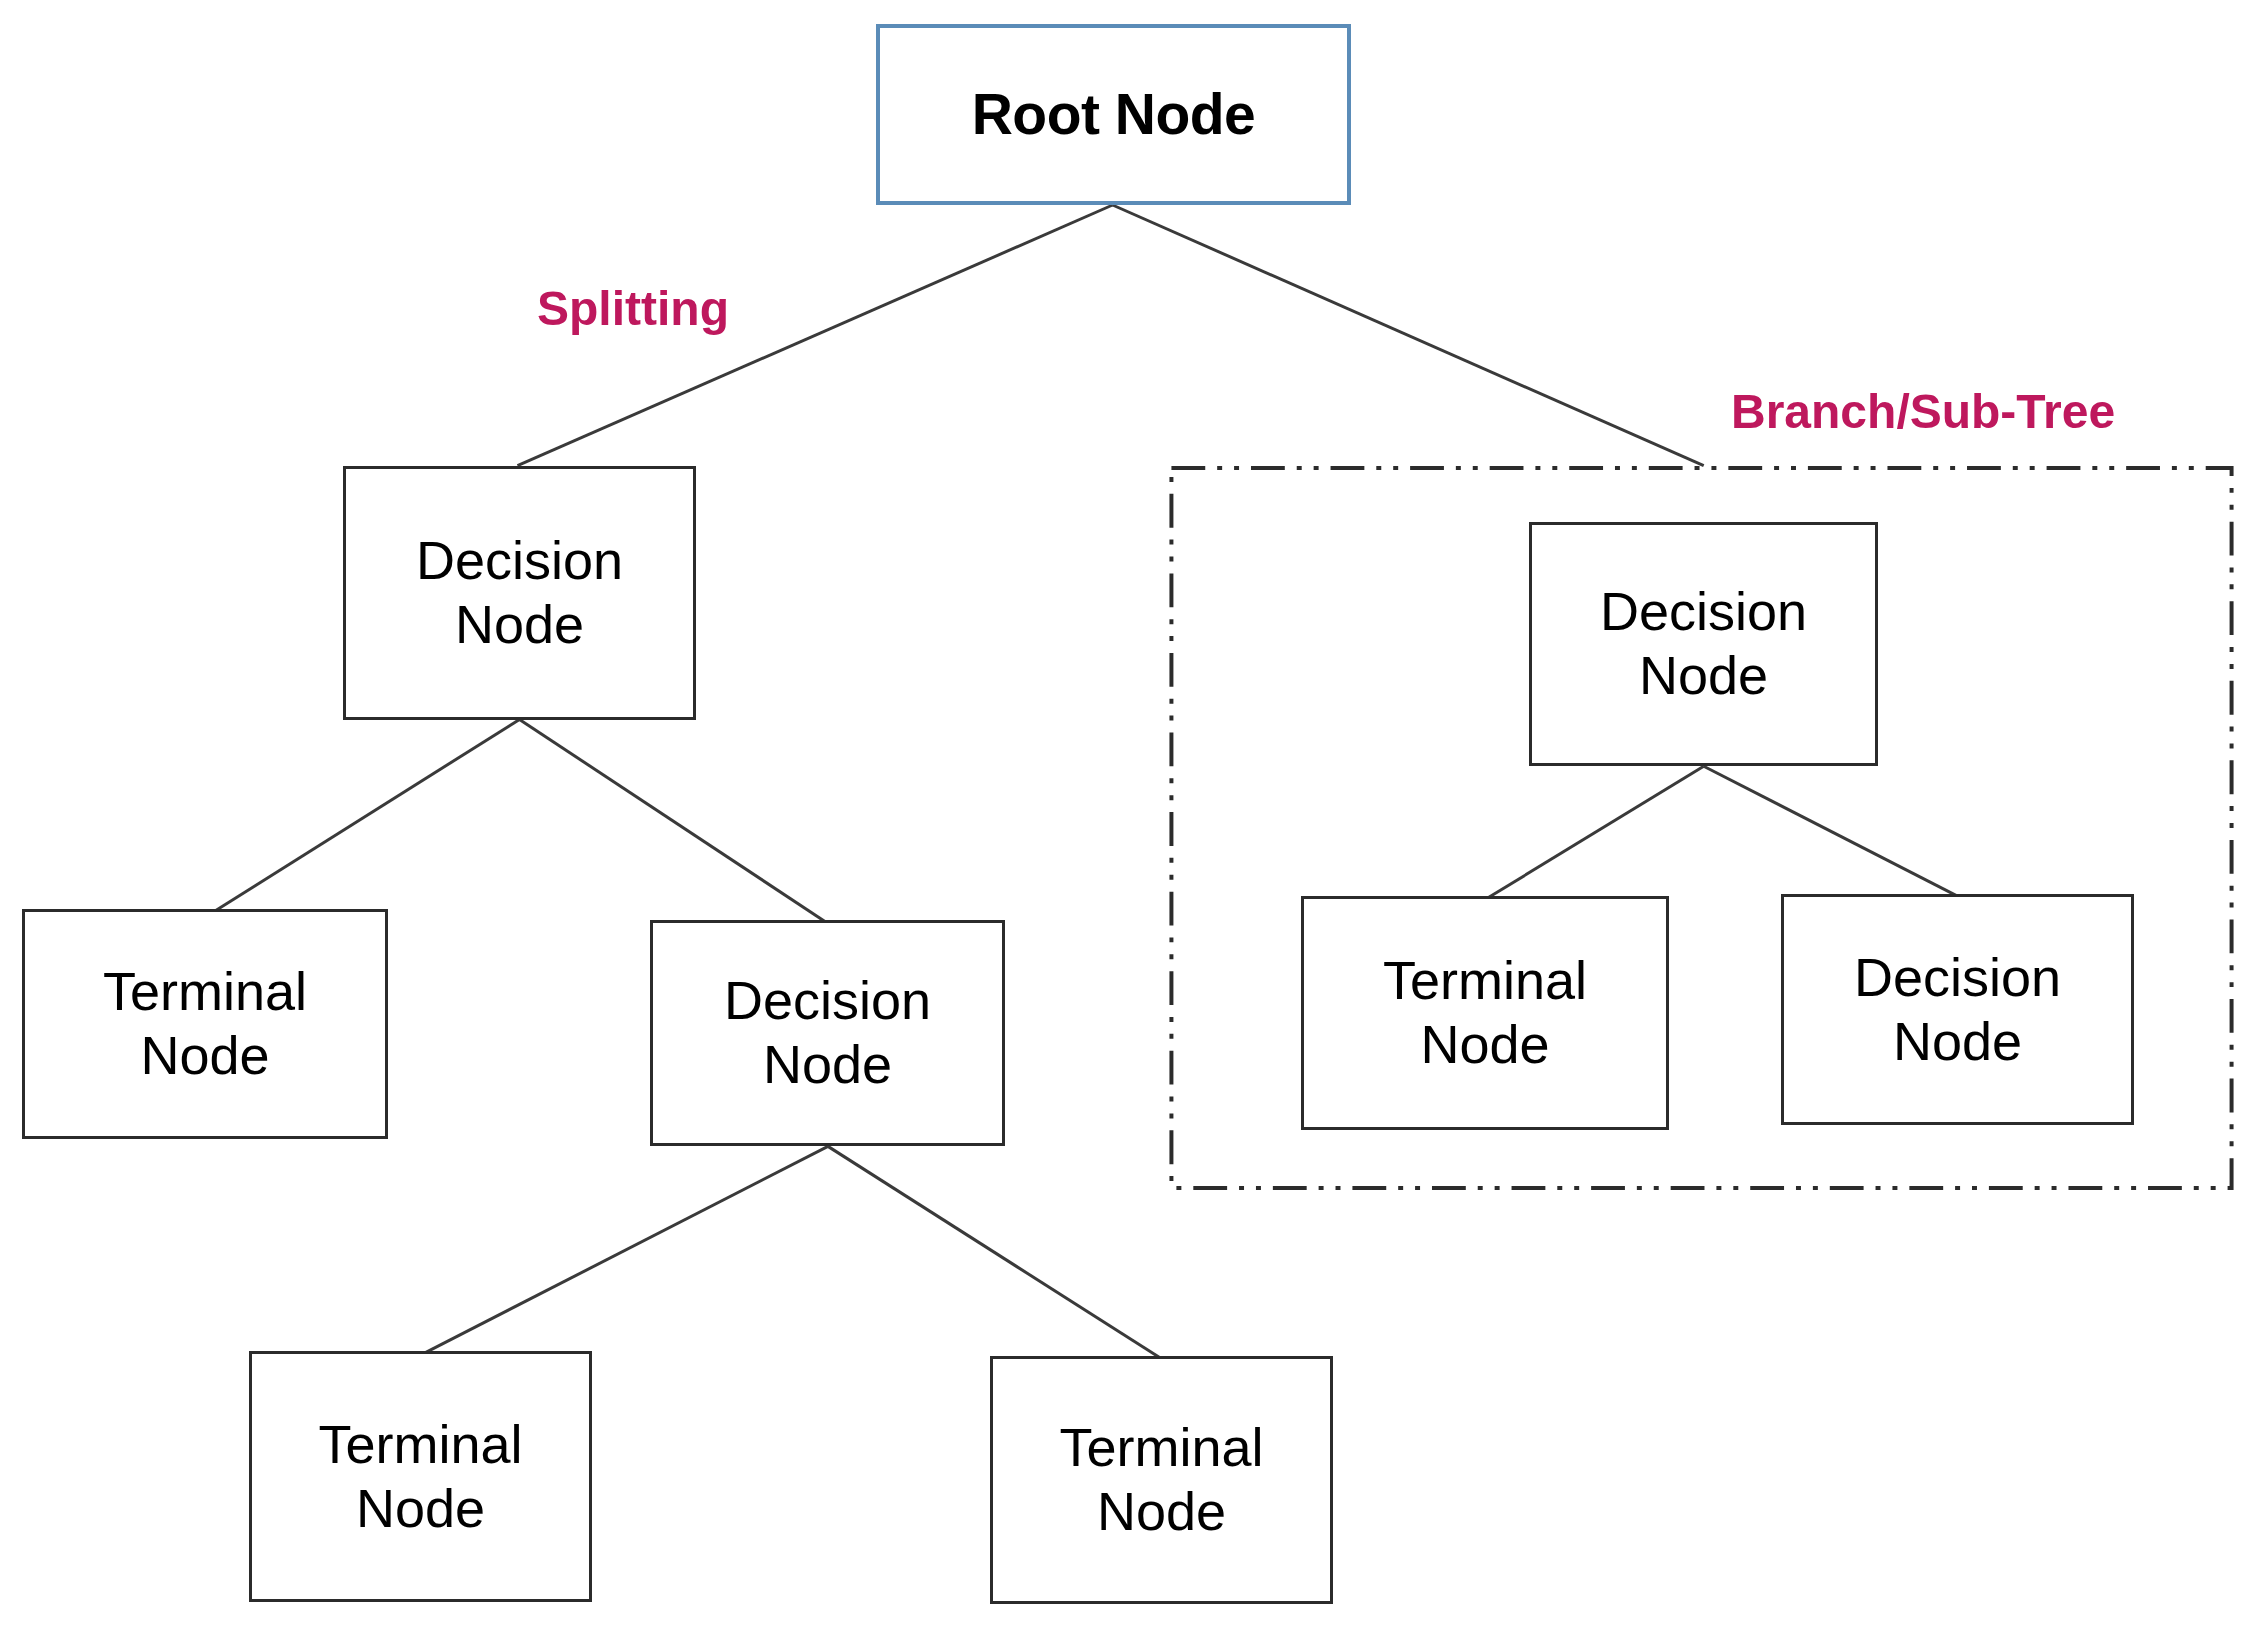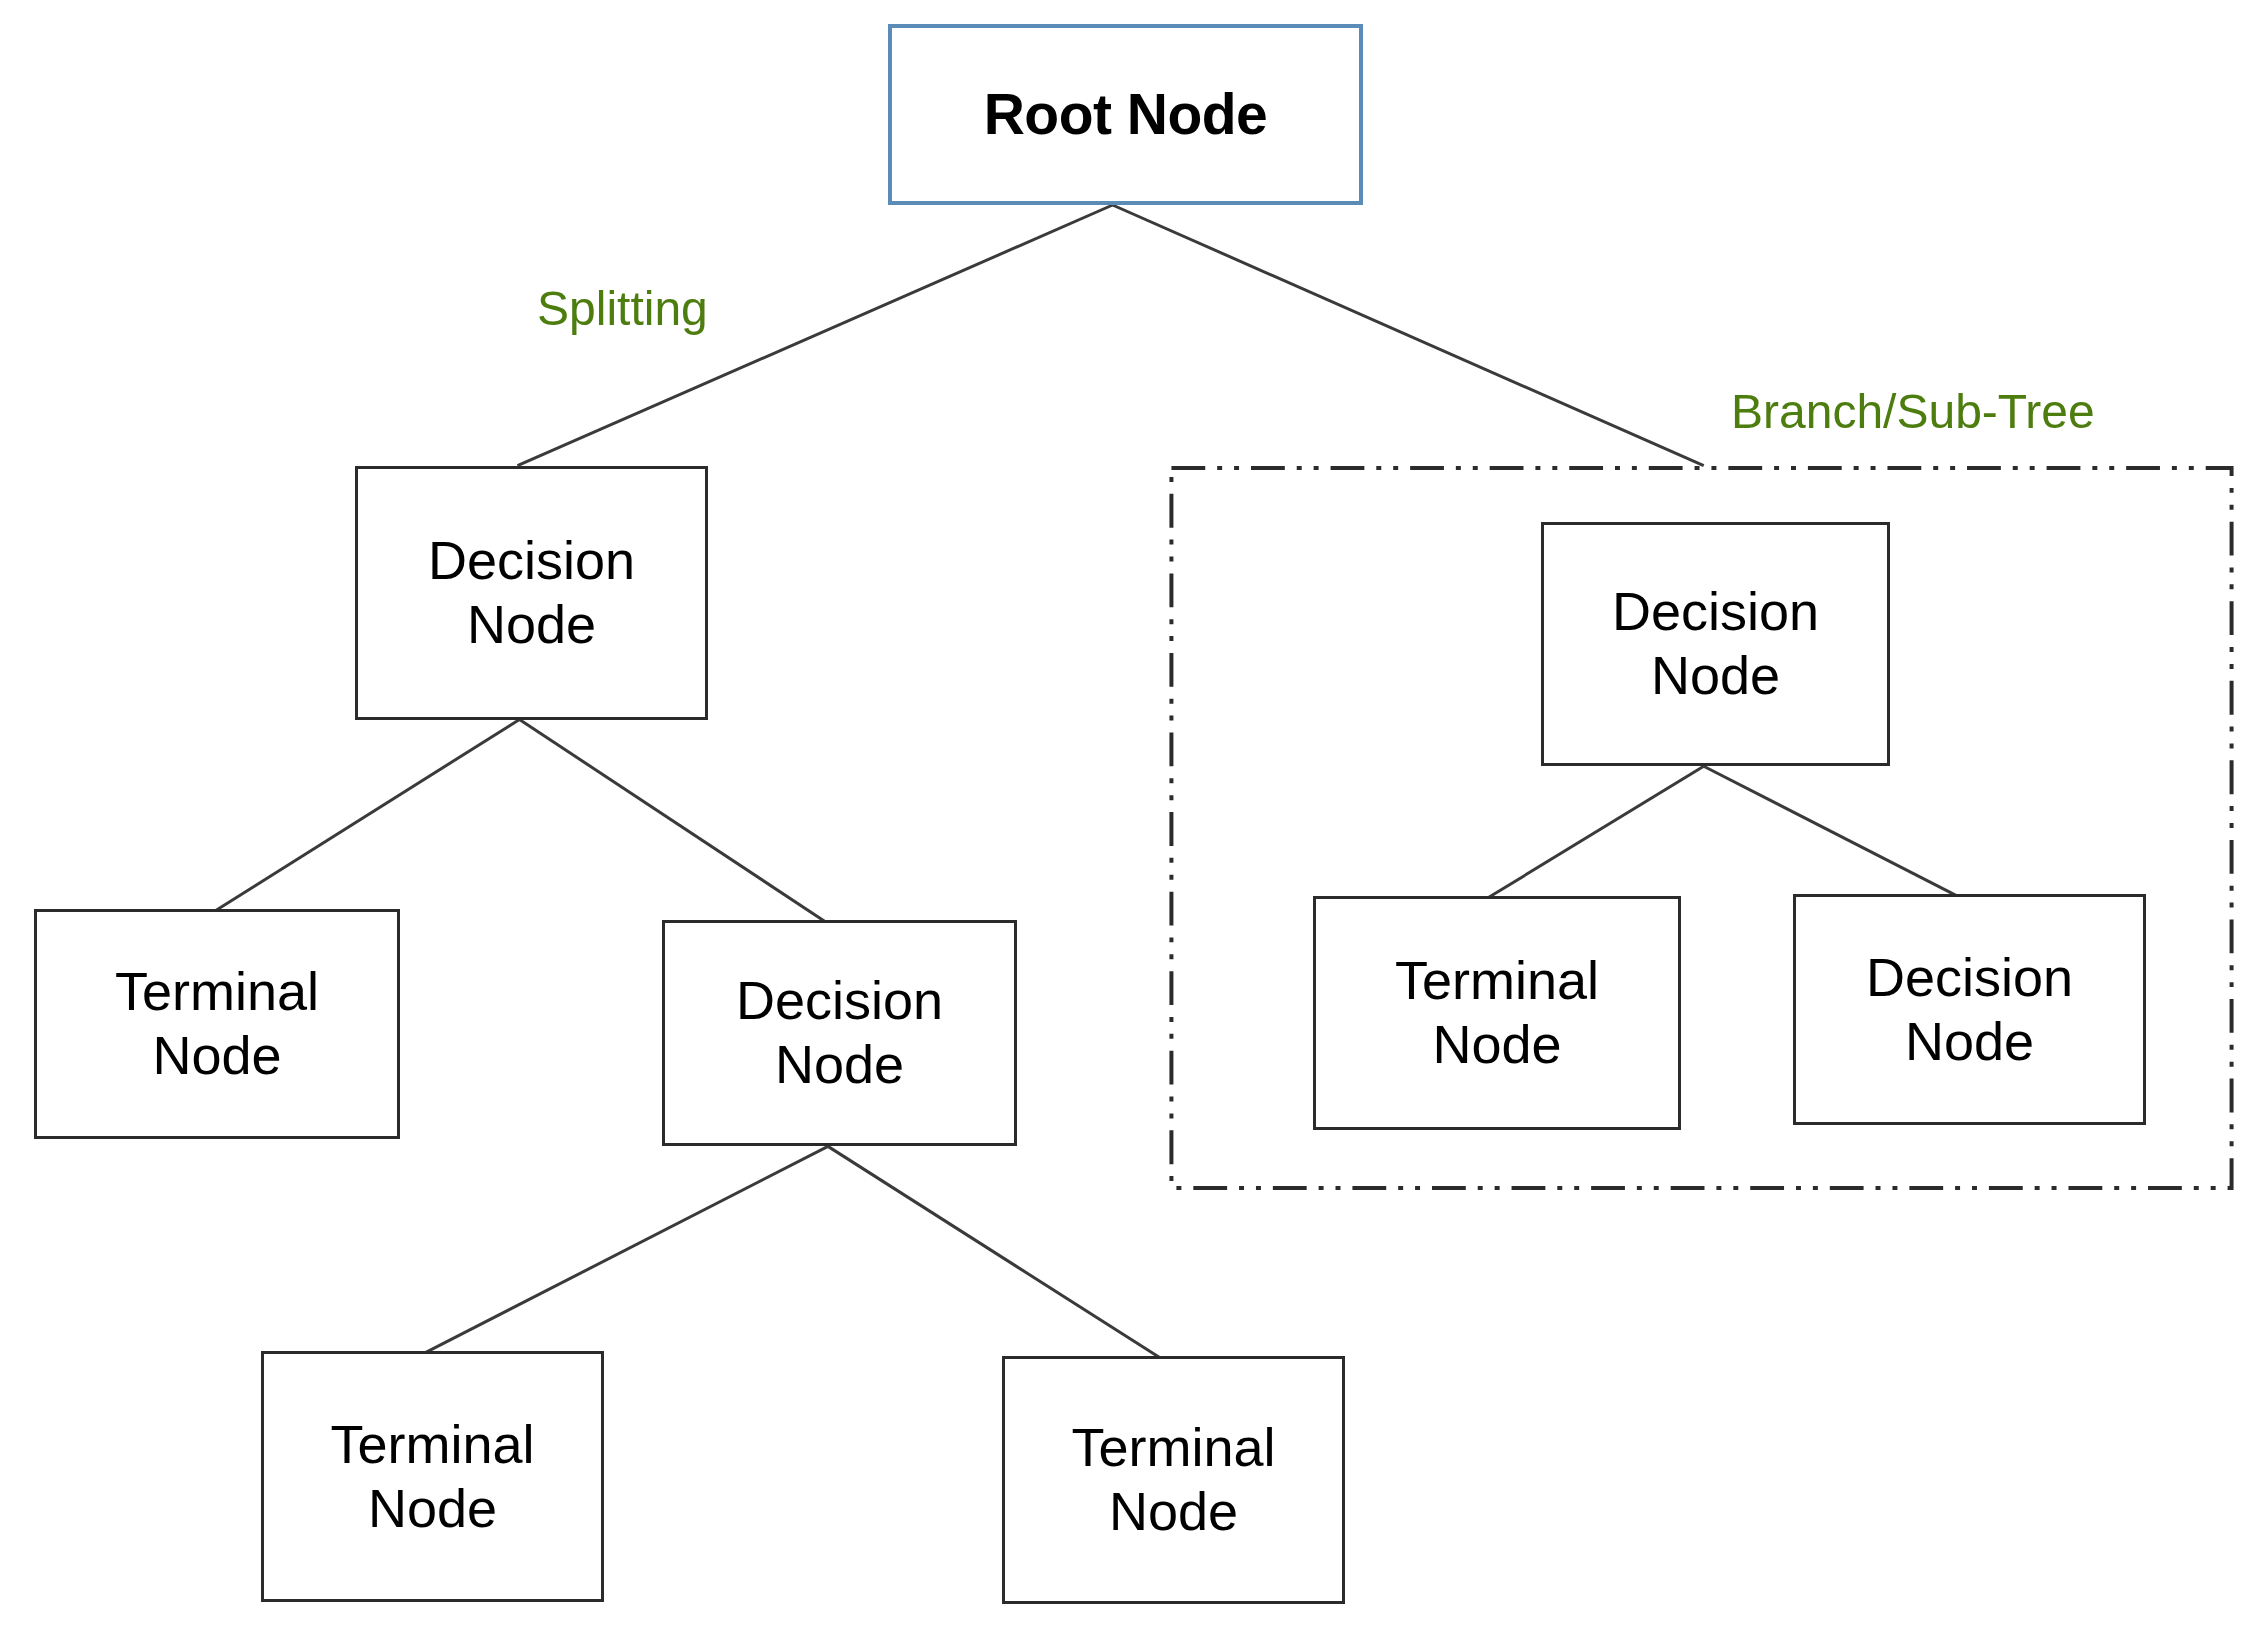--- a/index.html
+++ b/index.html
@@ -30,21 +30,20 @@
     box-sizing: border-box;
     background: #ffffff;
     display: flex;
     flex-direction: column;
     align-items: center;
     justify-content: center;
     text-align: right;
     color: #000000;
     line-height: 1.18;
     z-index: 3;
-    margin-left: 12px;
   }
   .node .ln {
     display: block;
     white-space: nowrap;
   }
   .node-plain {
     border: 3px solid #2b2b2b;
     font-size: 54px;
     font-weight: 400;
   }
@@ -56,23 +55,23 @@
   }
   .subtree-box {
     position: absolute;
     box-sizing: border-box;
     border: 4px dashed #2b2b2b;
     background: transparent;
     z-index: 1;
   }
   .caption {
     position: absolute;
-    color: #4d7c0f;
+    color: #be185d;
     font-size: 48px;
-    font-weight: 400;
+    font-weight: 700;
     white-space: nowrap;
     z-index: 4;
   }
 </style>
 </head>
 <body>
 
 <div id="canvas">
 
   <div class="subtree-box" id="subtree-container" style="left: 1169px; top: 466px; width: 1065px; height: 724px; border: none;">

